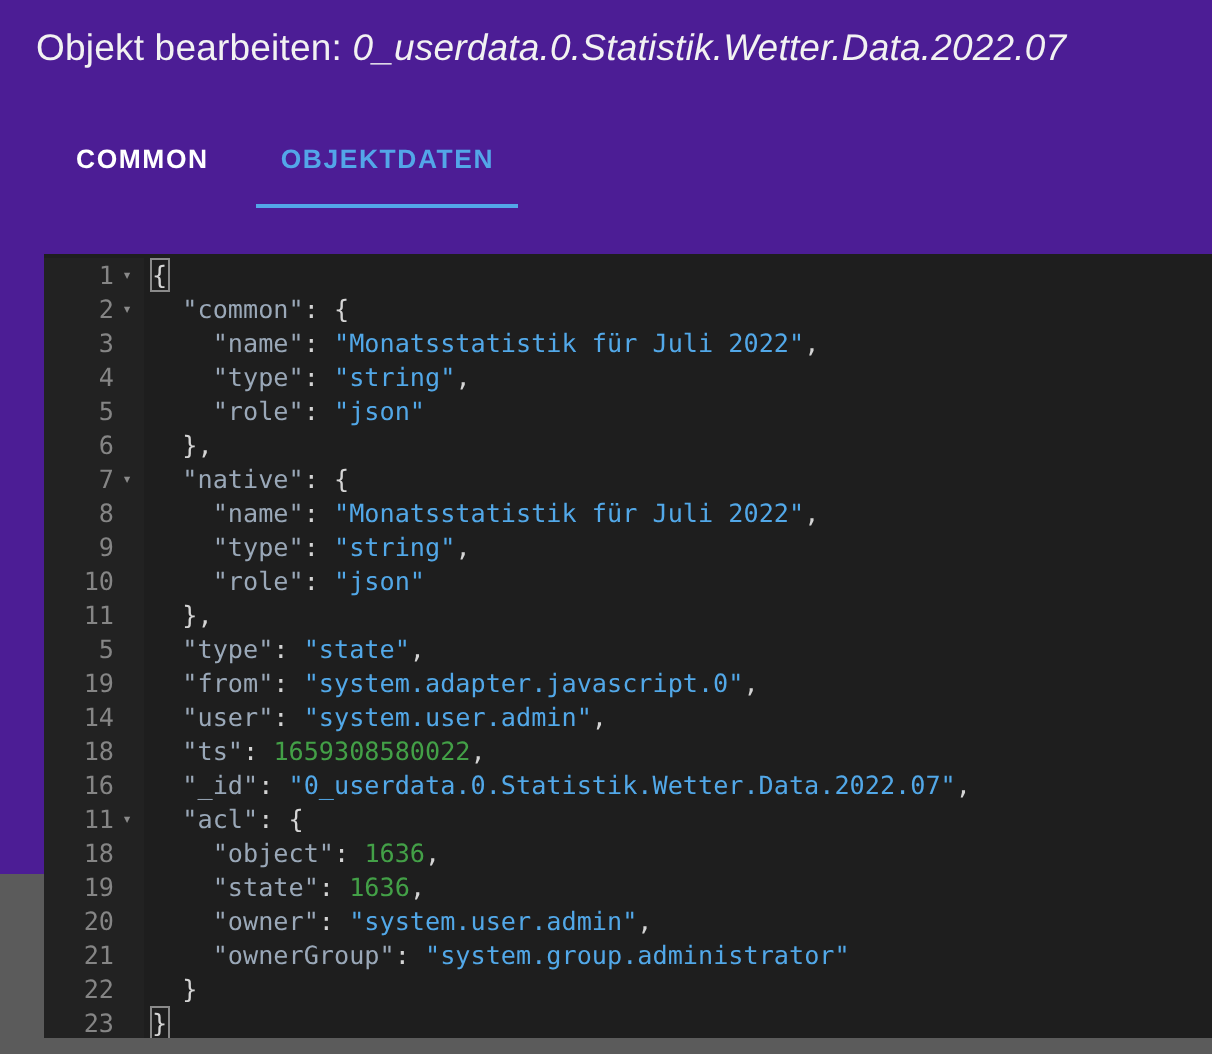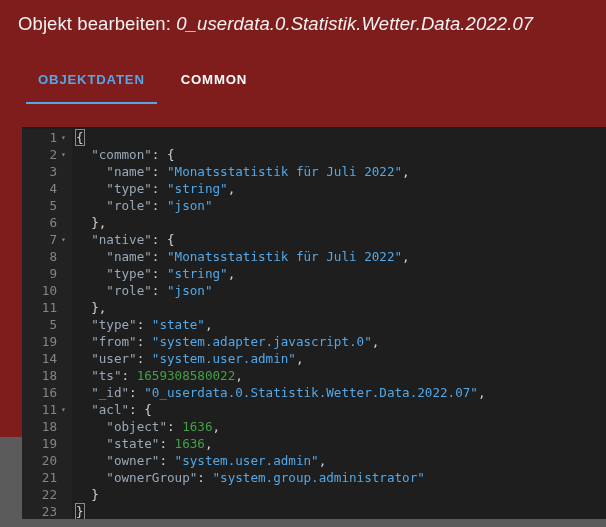--- a/index.html
+++ b/index.html
@@ -12,21 +12,21 @@
     overflow: hidden;
     background: #5b5b5b;
     font-family: "Liberation Sans", sans-serif;
     -webkit-font-smoothing: antialiased;
   }
 
   #app {
     position: relative;
     width: 606px;
     height: 437px;
-    background: #7f1d1d;
+    background: #4c1d95;
     box-sizing: border-box;
   }
 
   
   .dialog-title {
     position: absolute;
     left: 18px;
     top: 13px;
     font-size: 18.5px;
     color: #f2f2f2;
@@ -176,26 +176,26 @@
 </head>
 <body>
 
 <div id="app">
 
   <div class="dialog-title">
     <span class="title-prefix">Objekt bearbeiten:</span><span>&nbsp;</span><span class="title-path">0_userdata.0.Statistik.Wetter.Data.2022.07</span>
   </div>
 
   <div class="tabs" id="tab-bar">
+      <div class="tab">
+        <span>COMMON</span>
+      </div>
       <div class="tab active">
         <span>OBJEKTDATEN</span>
         <span class="tab-underline"></span>
-      </div>
-      <div class="tab">
-        <span>COMMON</span>
       </div>
     </div>
 
   <div class="editor">
     <div class="editor-inner">
       <div class="gutter" id="gutter">
           <div class="gutter-row">
             <span class="ln">1</span>
             <span class="fold">▾</span>
           </div>

